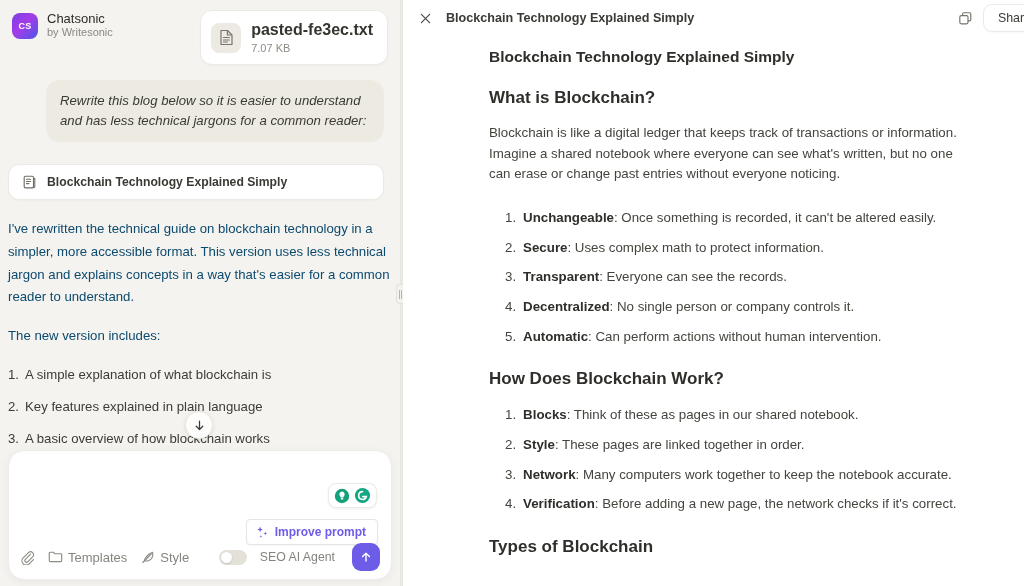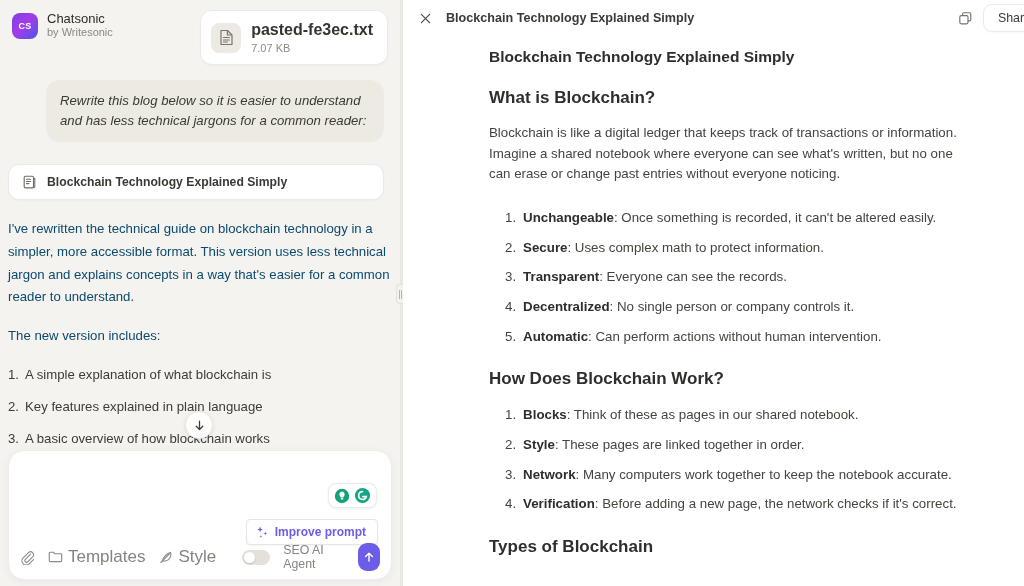--- a/index.html
+++ b/index.html
@@ -131,21 +131,21 @@
     font-size: 12px; font-weight: bold; color: #6c5ce7;
     box-shadow: 0 1px 2px rgba(0,0,0,.04);
   }
   .composer-bottom {
     position: absolute; left: 0; right: 0; bottom: 8px;
     padding: 0 11px;
     display: flex; align-items: center; gap: 13px;
   }
   .tool-btn {
     display: flex; align-items: center; gap: 5px;
-    font-size: 17px; color: #85847d;
+    font-size: 13px; color: #85847d;
   }
   .spacer { flex: 1; }
   .toggle {
     width: 28px; height: 15px; border-radius: 9px;
     background: #e3e1da; position: relative; flex: 0 0 28px;
   }
   .toggle::after {
     content: ""; position: absolute; left: 2px; top: 2px;
     width: 11px; height: 11px; border-radius: 50%; background: #fff;
     box-shadow: 0 1px 2px rgba(0,0,0,.15);

